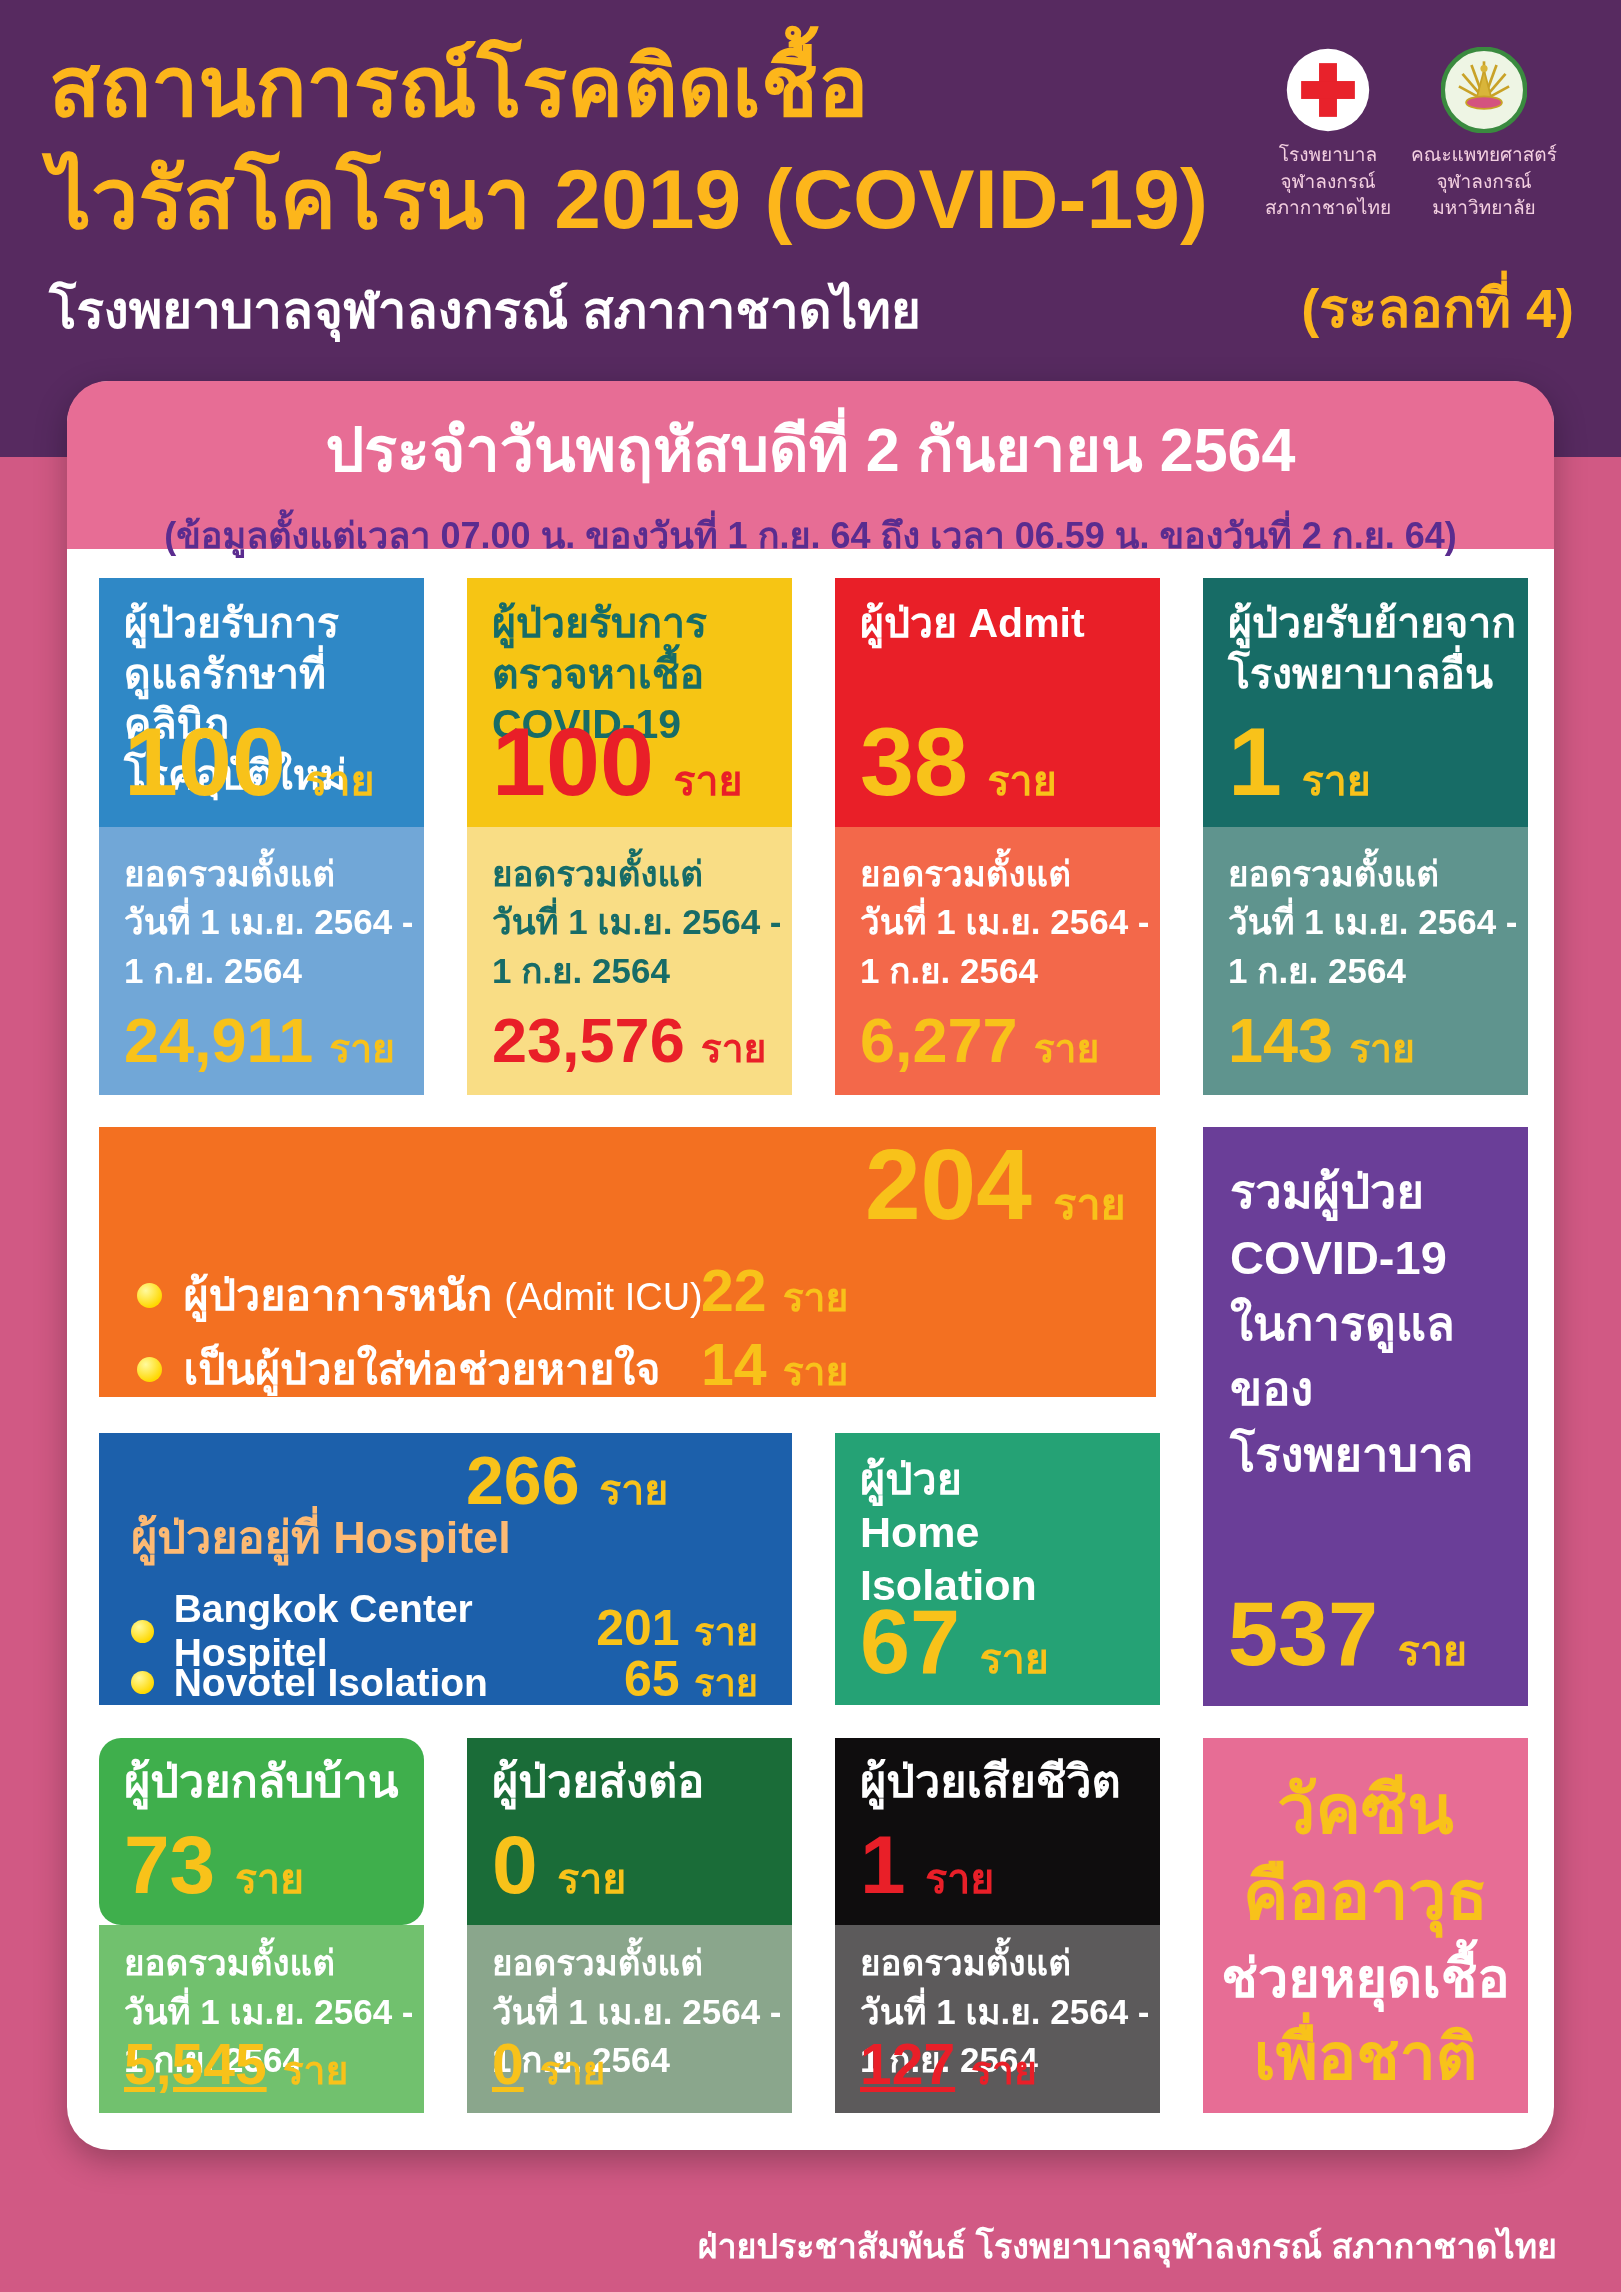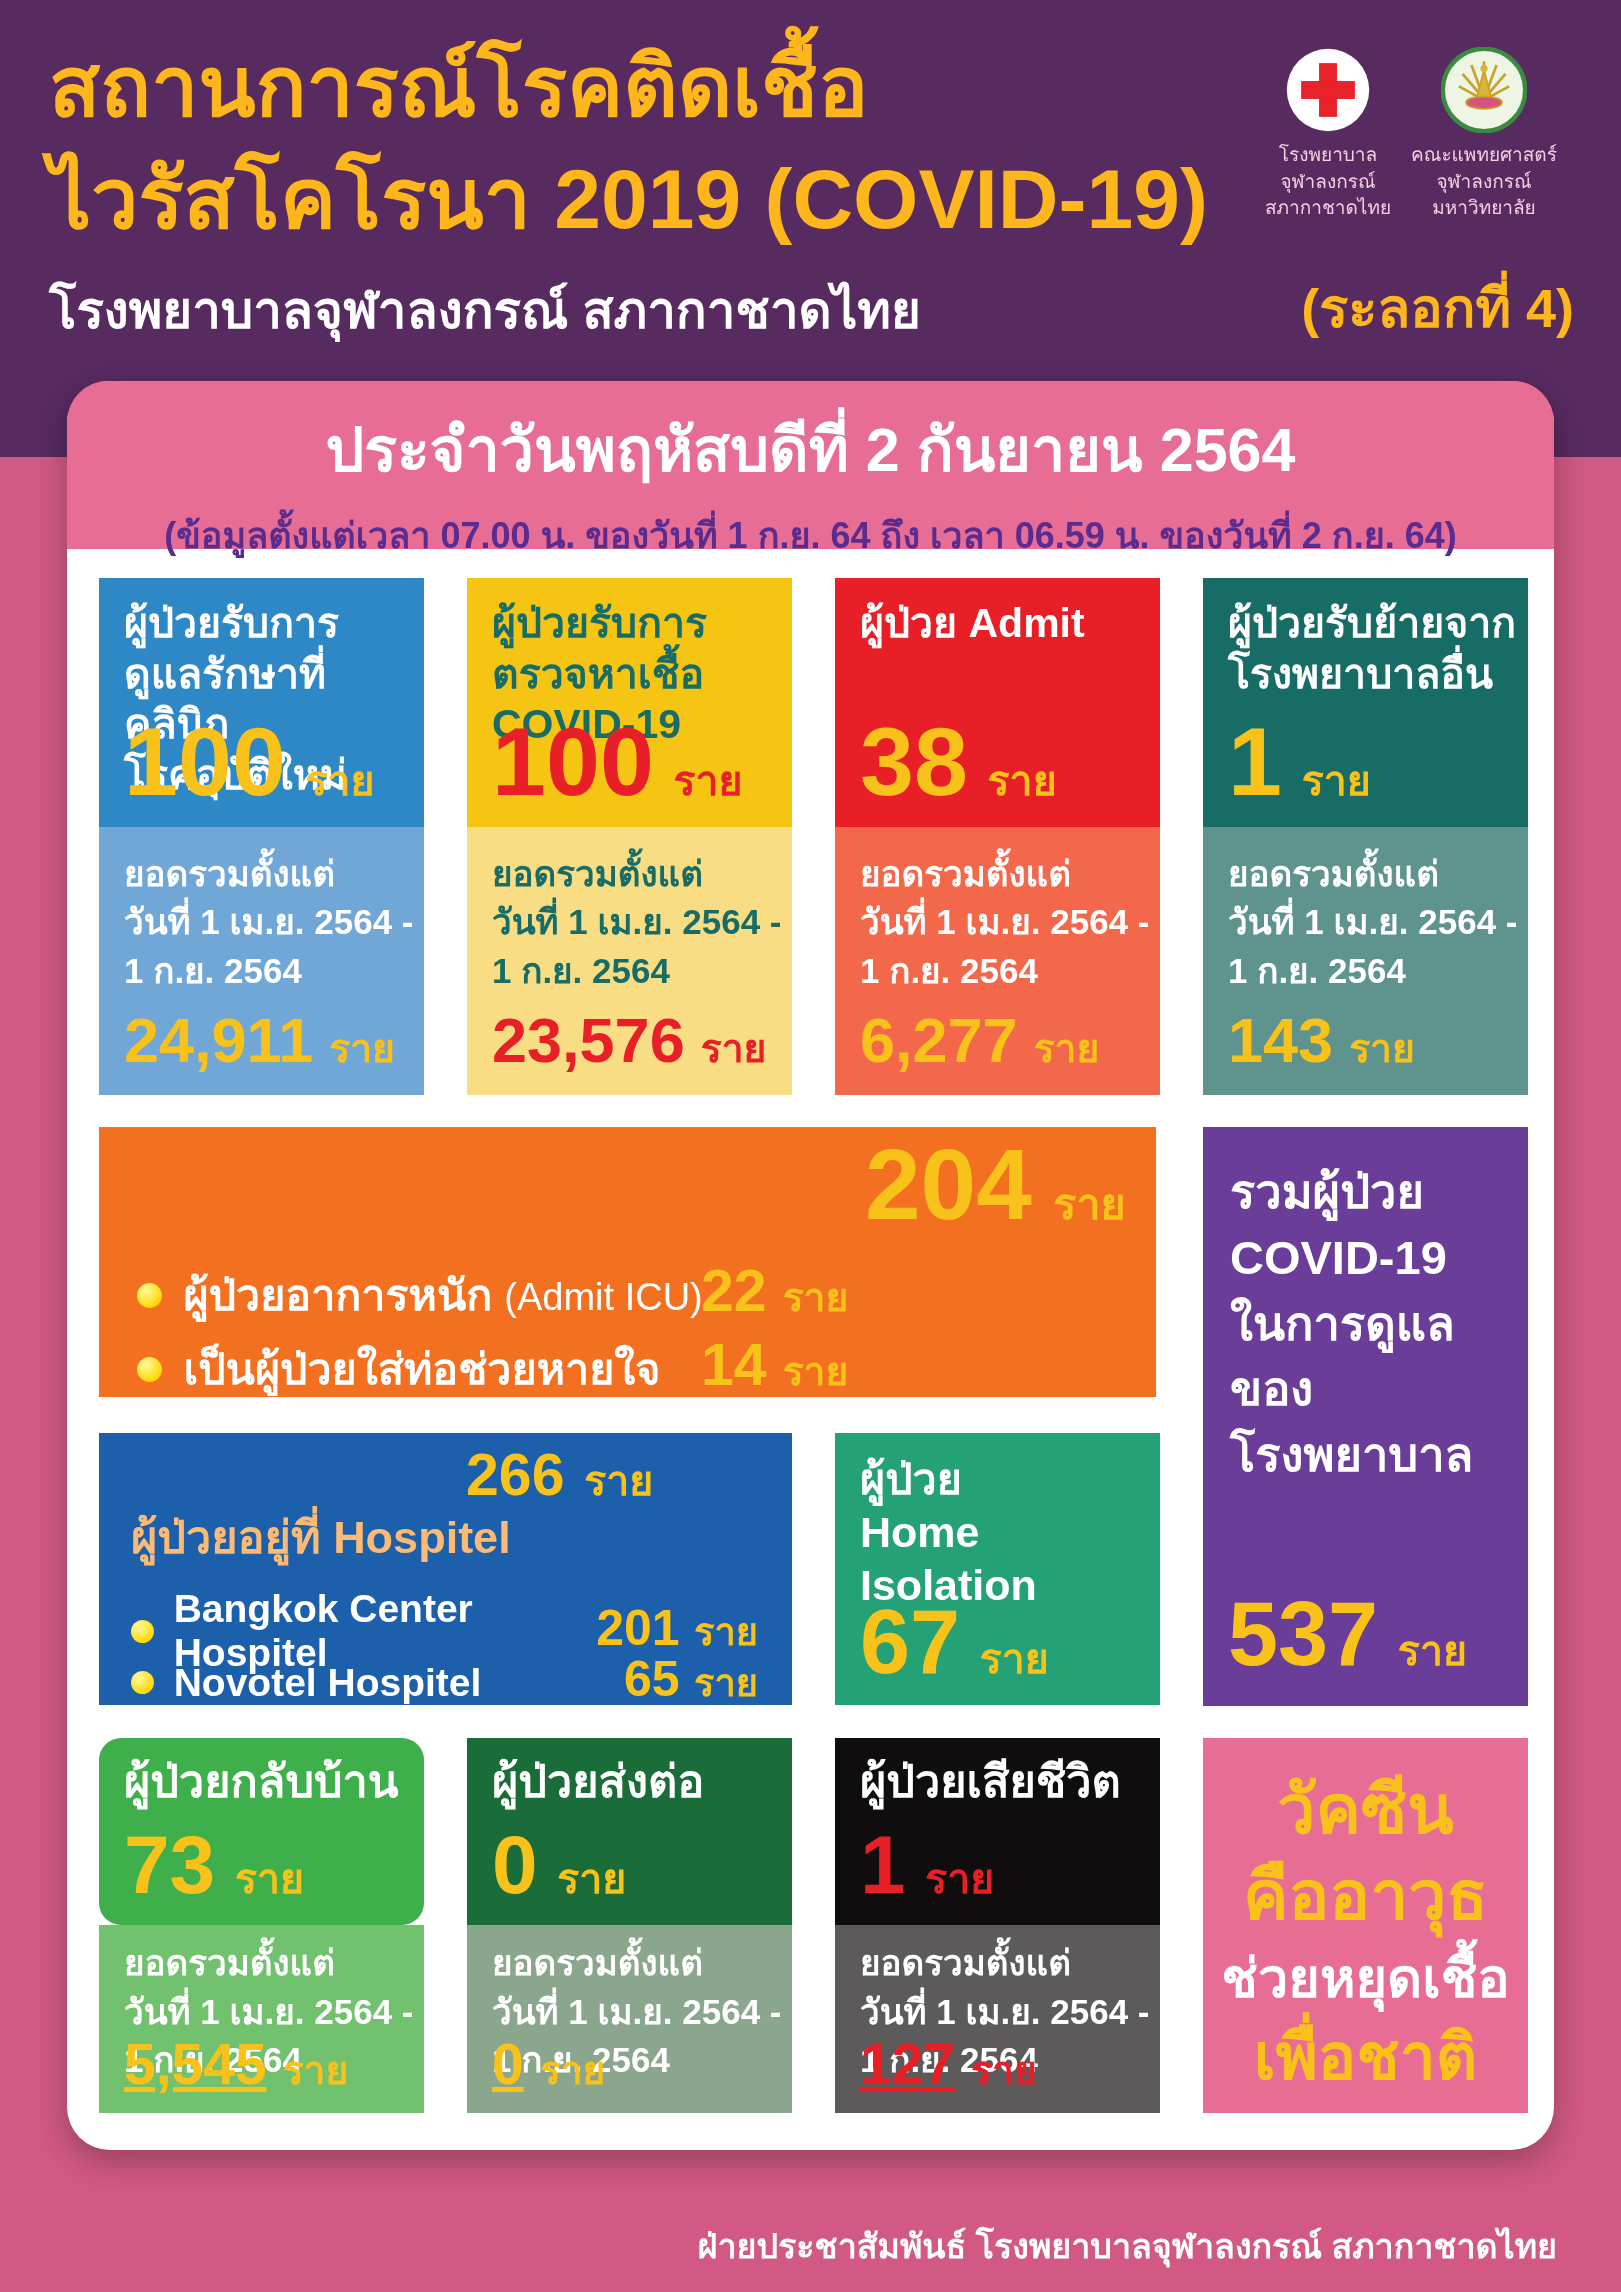--- a/index.html
+++ b/index.html
@@ -90,21 +90,21 @@
   
   .purple-card { position:absolute; left:1203px; top:1127px; width:325px; height:579px; background:#6a3e98; }
   .purple-card .pc-title { position:absolute; left:27px; top:32px; font-size:47px; font-weight:bold; color:#ffffff; line-height:1.4; white-space:pre-line; }
   .purple-card .value-row { bottom:23px; }
   .purple-card .value-row .value { font-size:90px; }
 
   
   .hospitel-card { position:absolute; left:99px; top:1433px; width:693px; height:272px; background:#1c60ab; }
   .hospitel-card .hc-title { position:absolute; left:32px; top:68px; font-size:45px; font-weight:bold; color:#fdba74; }
   .hospitel-card .hc-value { position:absolute; left:367px; top:12.5px; display:flex; align-items:baseline; gap:19.7px; color:#f8c21a; font-weight:bold; }
-  .hospitel-card .hc-value .value { font-size:59px; line-height:1; }
+  .hospitel-card .hc-value .value { font-size:68px; line-height:1; }
   .hospitel-card .hc-value .unit { font-size:41px; }
   .hc-row { position:absolute; left:32px; display:flex; align-items:center; width:627px; }
   .hc-row .dot { width:23px; height:23px; border-radius:50%; background:radial-gradient(circle at 35% 30%, #fffa9e, #ffd800 72%); margin-right:19.7px; flex:0 0 auto; }
   .hc-row .lbl { font-size:39px; font-weight:bold; color:#ffffff; }
   .hc-row .val { margin-left:auto; display:flex; align-items:baseline; gap:14.3px; color:#f8c21a; font-weight:bold; }
   .hc-row .val .value { font-size:50px; line-height:1; }
   .hc-row .val .unit { font-size:38px; }
   .hc-row1 { top:154px; } .hc-row2 { top:219px; }
 
   
@@ -296,21 +296,21 @@
     <div class="hc-row hc-row1">
       <span class="dot"></span>
       <span class="lbl">Bangkok Center Hospitel</span>
       <span class="val">
           <span class="value">201</span>
           <span class="unit">ราย</span>
         </span>
     </div>
     <div class="hc-row hc-row2">
       <span class="dot"></span>
-      <span class="lbl">Novotel Hospitel</span>
+      <span class="lbl">Novotel Isolation</span>
       <span class="val">
           <span class="value">65</span>
           <span class="unit">ราย</span>
         </span>
     </div>
   </div>
 
   <div class="hi-card">
     <div class="stat-title t-white">ผู้ป่วย
 Home Isolation</div>

